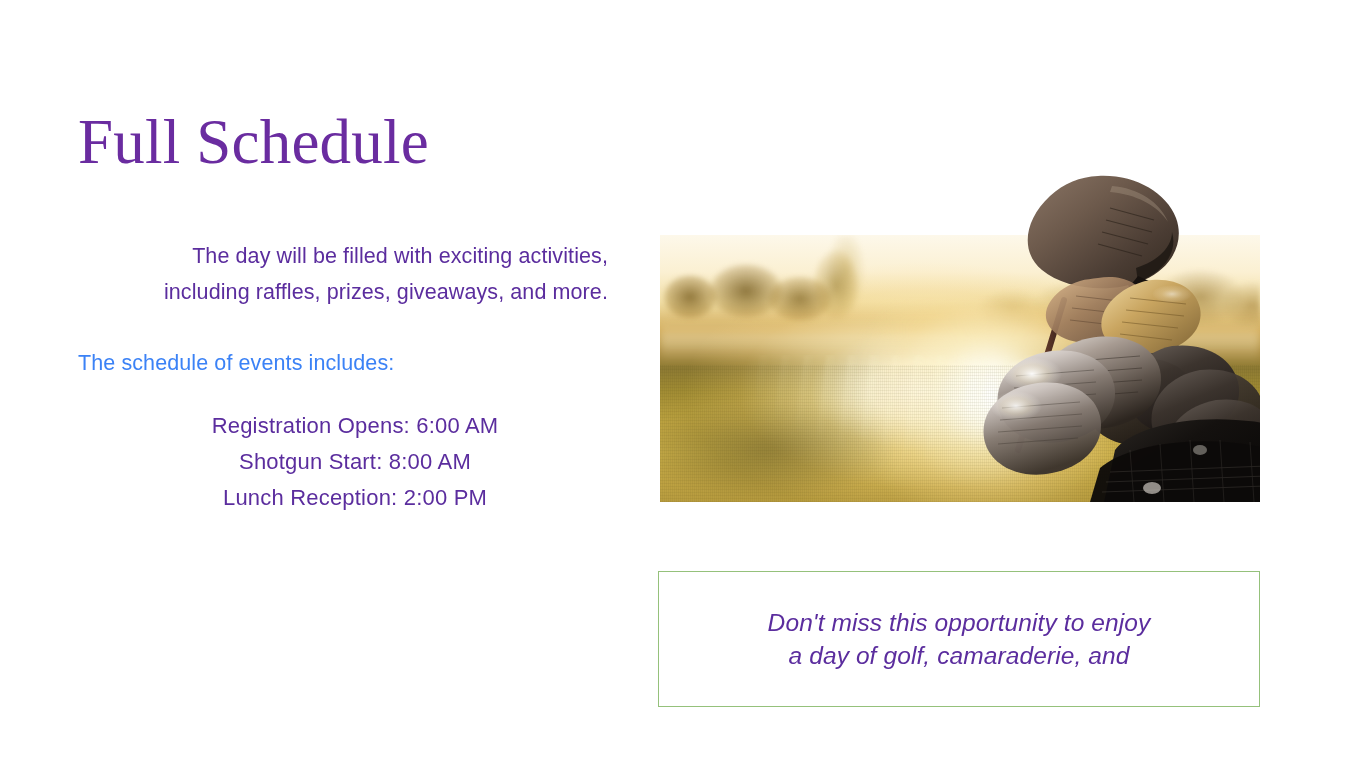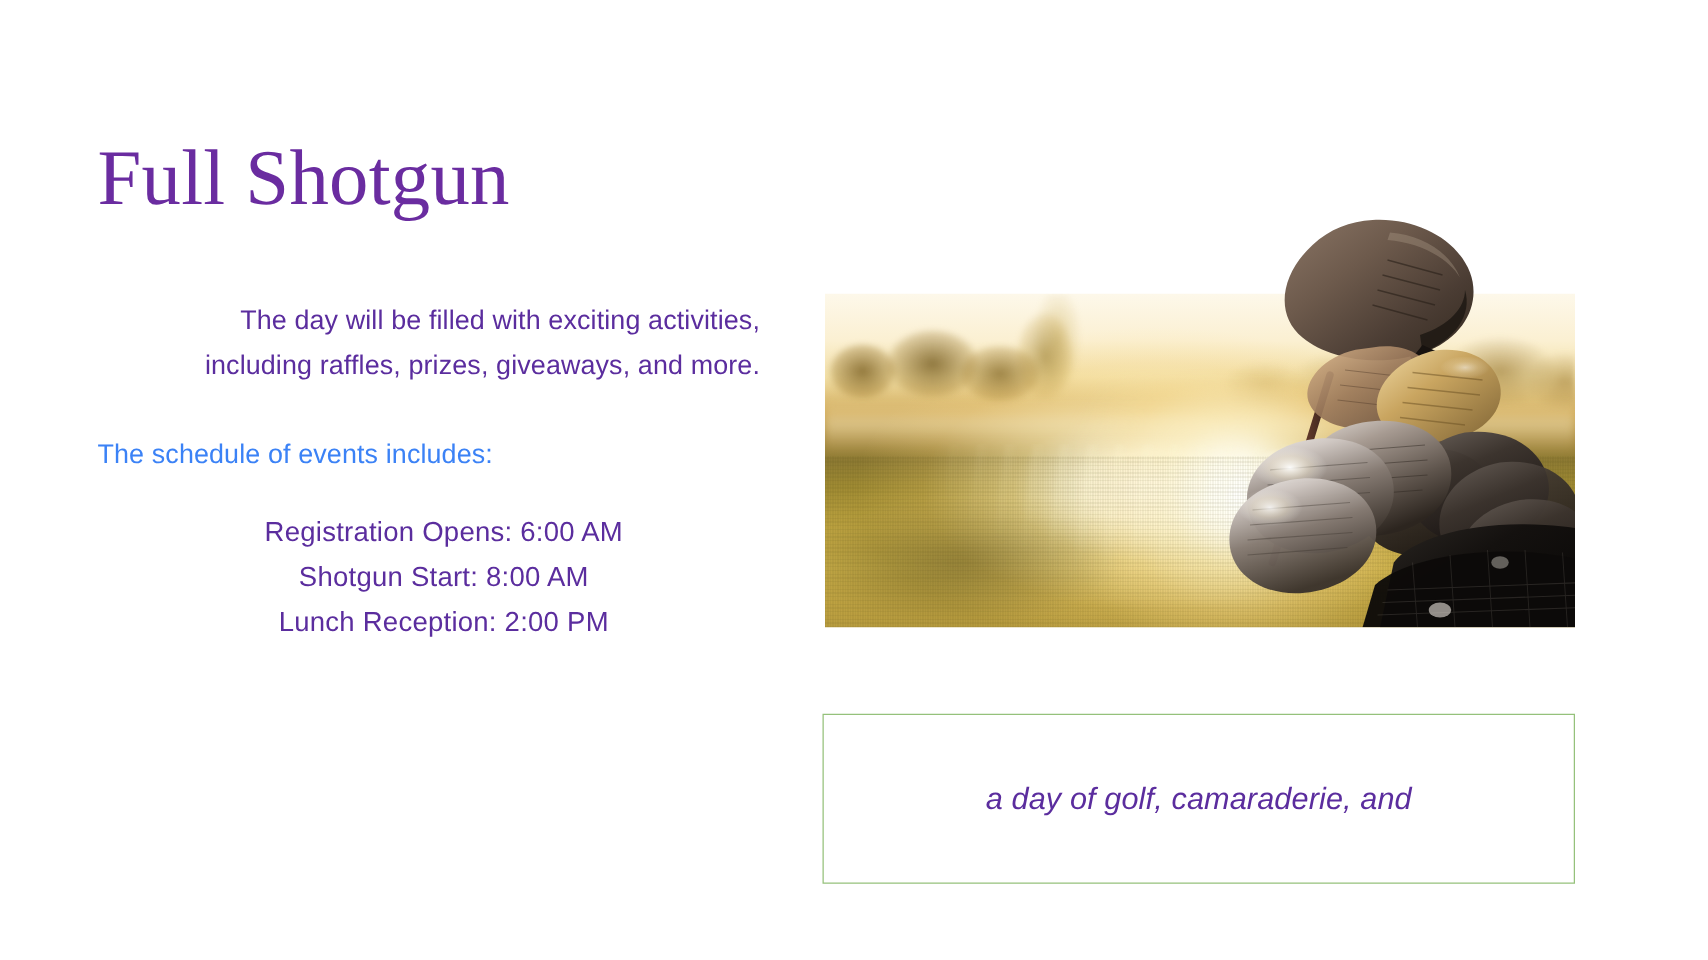--- a/index.html
+++ b/index.html
@@ -265,21 +265,21 @@
     white-space: nowrap;
   }
 </style>
 </head>
 <body>
 
 <div class="slide">
 
   <div class="left-col">
 
-    <h1 class="page-title">Full Shotgun</h1>
+    <h1 class="page-title">Full Schedule</h1>
 
     <p class="intro-para">
       <span class="line">The day will be filled with exciting activities,</span>
       <span class="line">including raffles, prizes, giveaways, and more.</span>
     </p>
 
     <p class="schedule-heading">The schedule of events includes:</p>
 
     <ul class="schedule-list">
       <li>Registration Opens: 6:00 AM</li>
@@ -467,17 +467,18 @@
           <ellipse cx="540" cy="300" rx="7" ry="5" fill="#cfc9c1" opacity="0.45"></ellipse>
           <path d="M612,282 C632,286 646,296 650,308" stroke="#6f675e" stroke-width="2.5" fill="none" opacity="0.35"></path>
         </g>
       </svg>
     </div>
 
   </div>
 
   <div class="callout">
     <p class="callout-text">
+      <span class="line">Don't miss this opportunity to enjoy</span>
       <span class="line">a day of golf, camaraderie, and</span>
     </p>
   </div>
 
 </div>
 
 </body></html>

